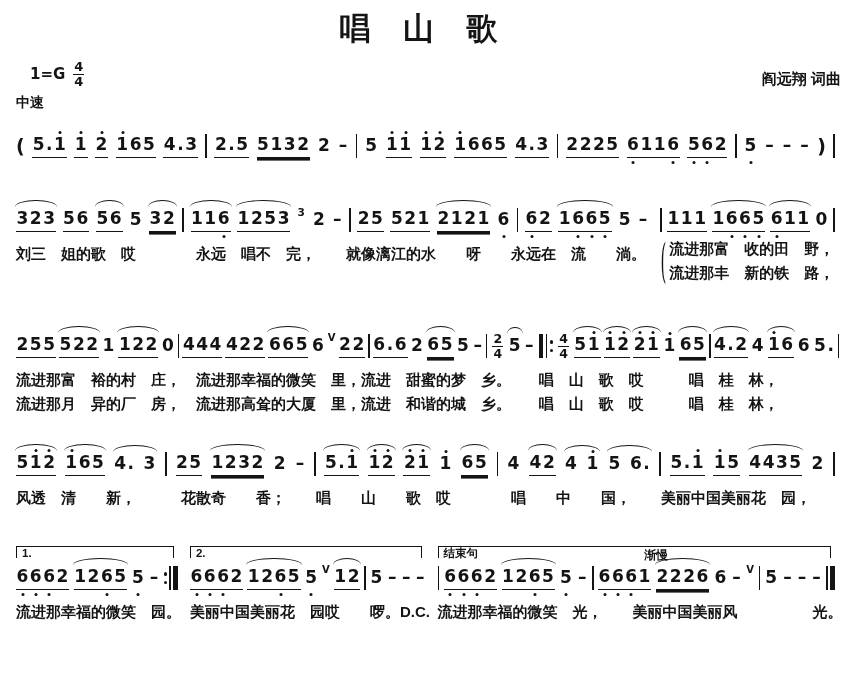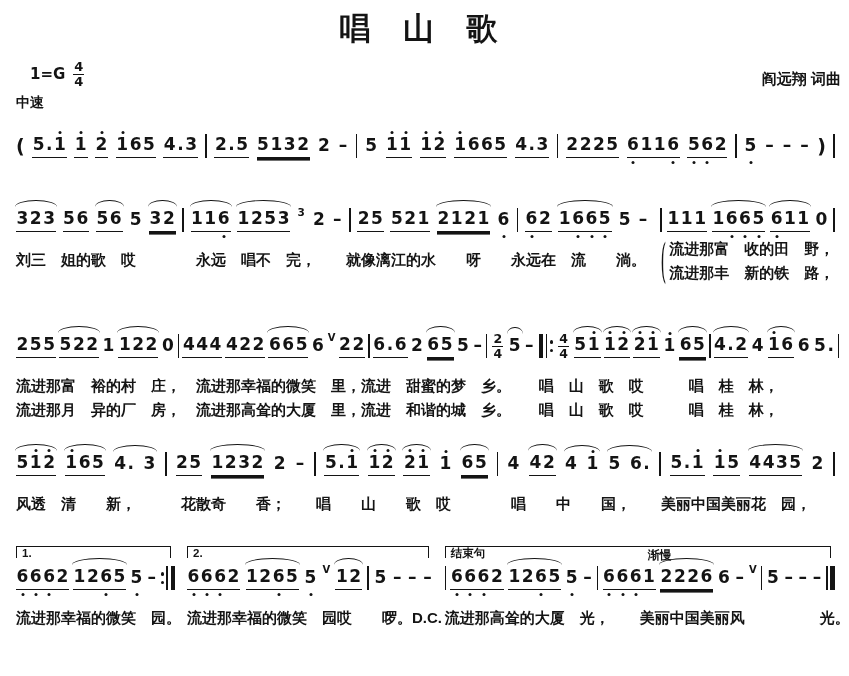--- a/index.html
+++ b/index.html
@@ -46,21 +46,21 @@
   .paren{font-family:"DejaVu Sans",sans-serif;font-size:19px;font-weight:700;}
   .bargroup{display:inline-flex;align-items:center;gap:2.5px;height:26px;}
   .bar{width:1.6px;height:24px;background:var(--ink);}
   .bar.thick{width:4.5px;}
   .dots{display:flex;flex-direction:column;gap:5px;}
   .dots i{display:block;width:3.2px;height:3.2px;border-radius:50%;background:var(--ink);}
   .ts{display:inline-flex;flex-direction:column;align-items:center;line-height:1.08;
     font-family:"DejaVu Sans",sans-serif;font-size:12.5px;font-weight:700;margin:0 2px;}
   .ts .den{border-top:1.4px solid var(--ink);padding:0 1px;}
 
-  .lyrics{margin-top:13px;}
+  .lyrics{margin-top:7px;}
   .lyr{font-size:15px;font-weight:700;white-space:pre;line-height:1.6;}
   .lyrics.braced{display:flex;align-items:center;gap:3px;margin-top:2px;}
   .brace{display:inline-block;font-family:"DejaVu Serif",serif;font-size:15px;
     transform:scaleY(3.1);transform-origin:center;font-weight:400;}
 
   .seg.has-bracket{padding-top:17px;}
   .bracket{position:absolute;top:0;left:0;right:4px;height:11px;
     border:1.4px solid var(--ink);border-bottom:none;}
   .bracket .lbl{position:absolute;top:1px;left:5px;font-size:11.5px;font-weight:700;line-height:1;}
   .extra{position:absolute;top:1px;left:52%;font-size:12px;font-weight:700;}
@@ -705,21 +705,21 @@
               <span class="ch">–</span>
             </span>
             <span class="tok">
               <span class="ch">–</span>
             </span>
             <span class="tok">
               <span class="ch">–</span>
             </span>
           </div>
           <div class="lyrics">
-            <div class="lyr">流进那幸福的微笑　园哎　　啰。D.C.</div>
+            <div class="lyr">美丽中国美丽花　园哎　　啰。D.C.</div>
           </div>
         </div>
         <div class="seg has-bracket" style="flex-grow: 17;">
           <div class="bracket">
             <span class="lbl">结束句</span>
           </div>
           <div class="extra">渐慢</div>
           <div class="note-row">
             <span class="bargroup">
               <span class="bar"></span>
@@ -780,18 +780,18 @@
             </span>
             <span class="tok">
               <span class="ch">–</span>
             </span>
             <span class="bargroup">
               <span class="bar"></span>
               <span class="bar thick"></span>
             </span>
           </div>
           <div class="lyrics">
-            <div class="lyr">流进那高耸的大厦　光，　　美丽中国美丽风　　　　　光。</div>
+            <div class="lyr">流进那幸福的微笑　光，　　美丽中国美丽风　　　　　光。</div>
           </div>
         </div>
       </div>
     </div>
   </div>
 
 </body></html>

